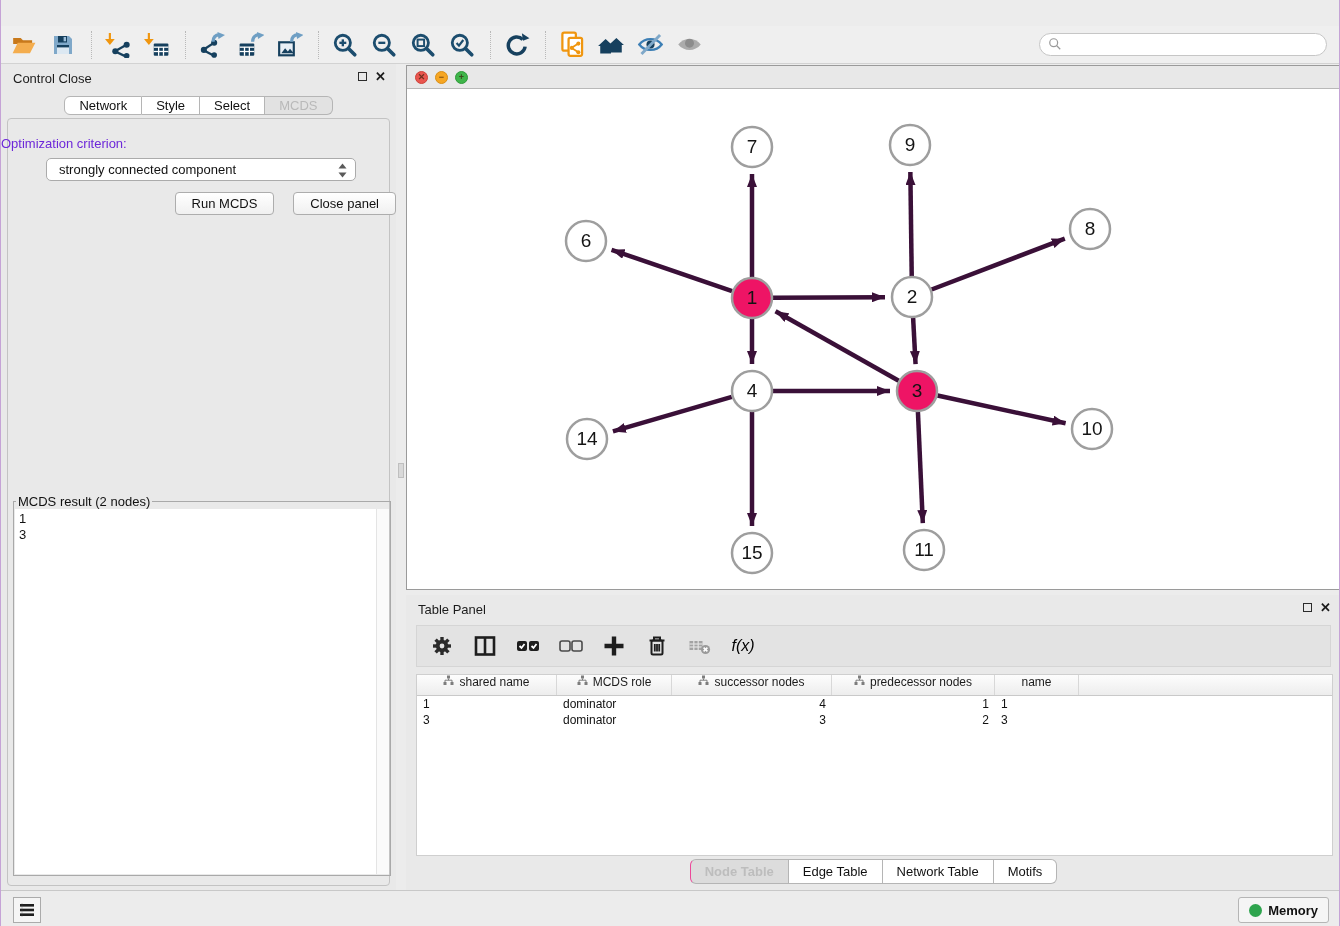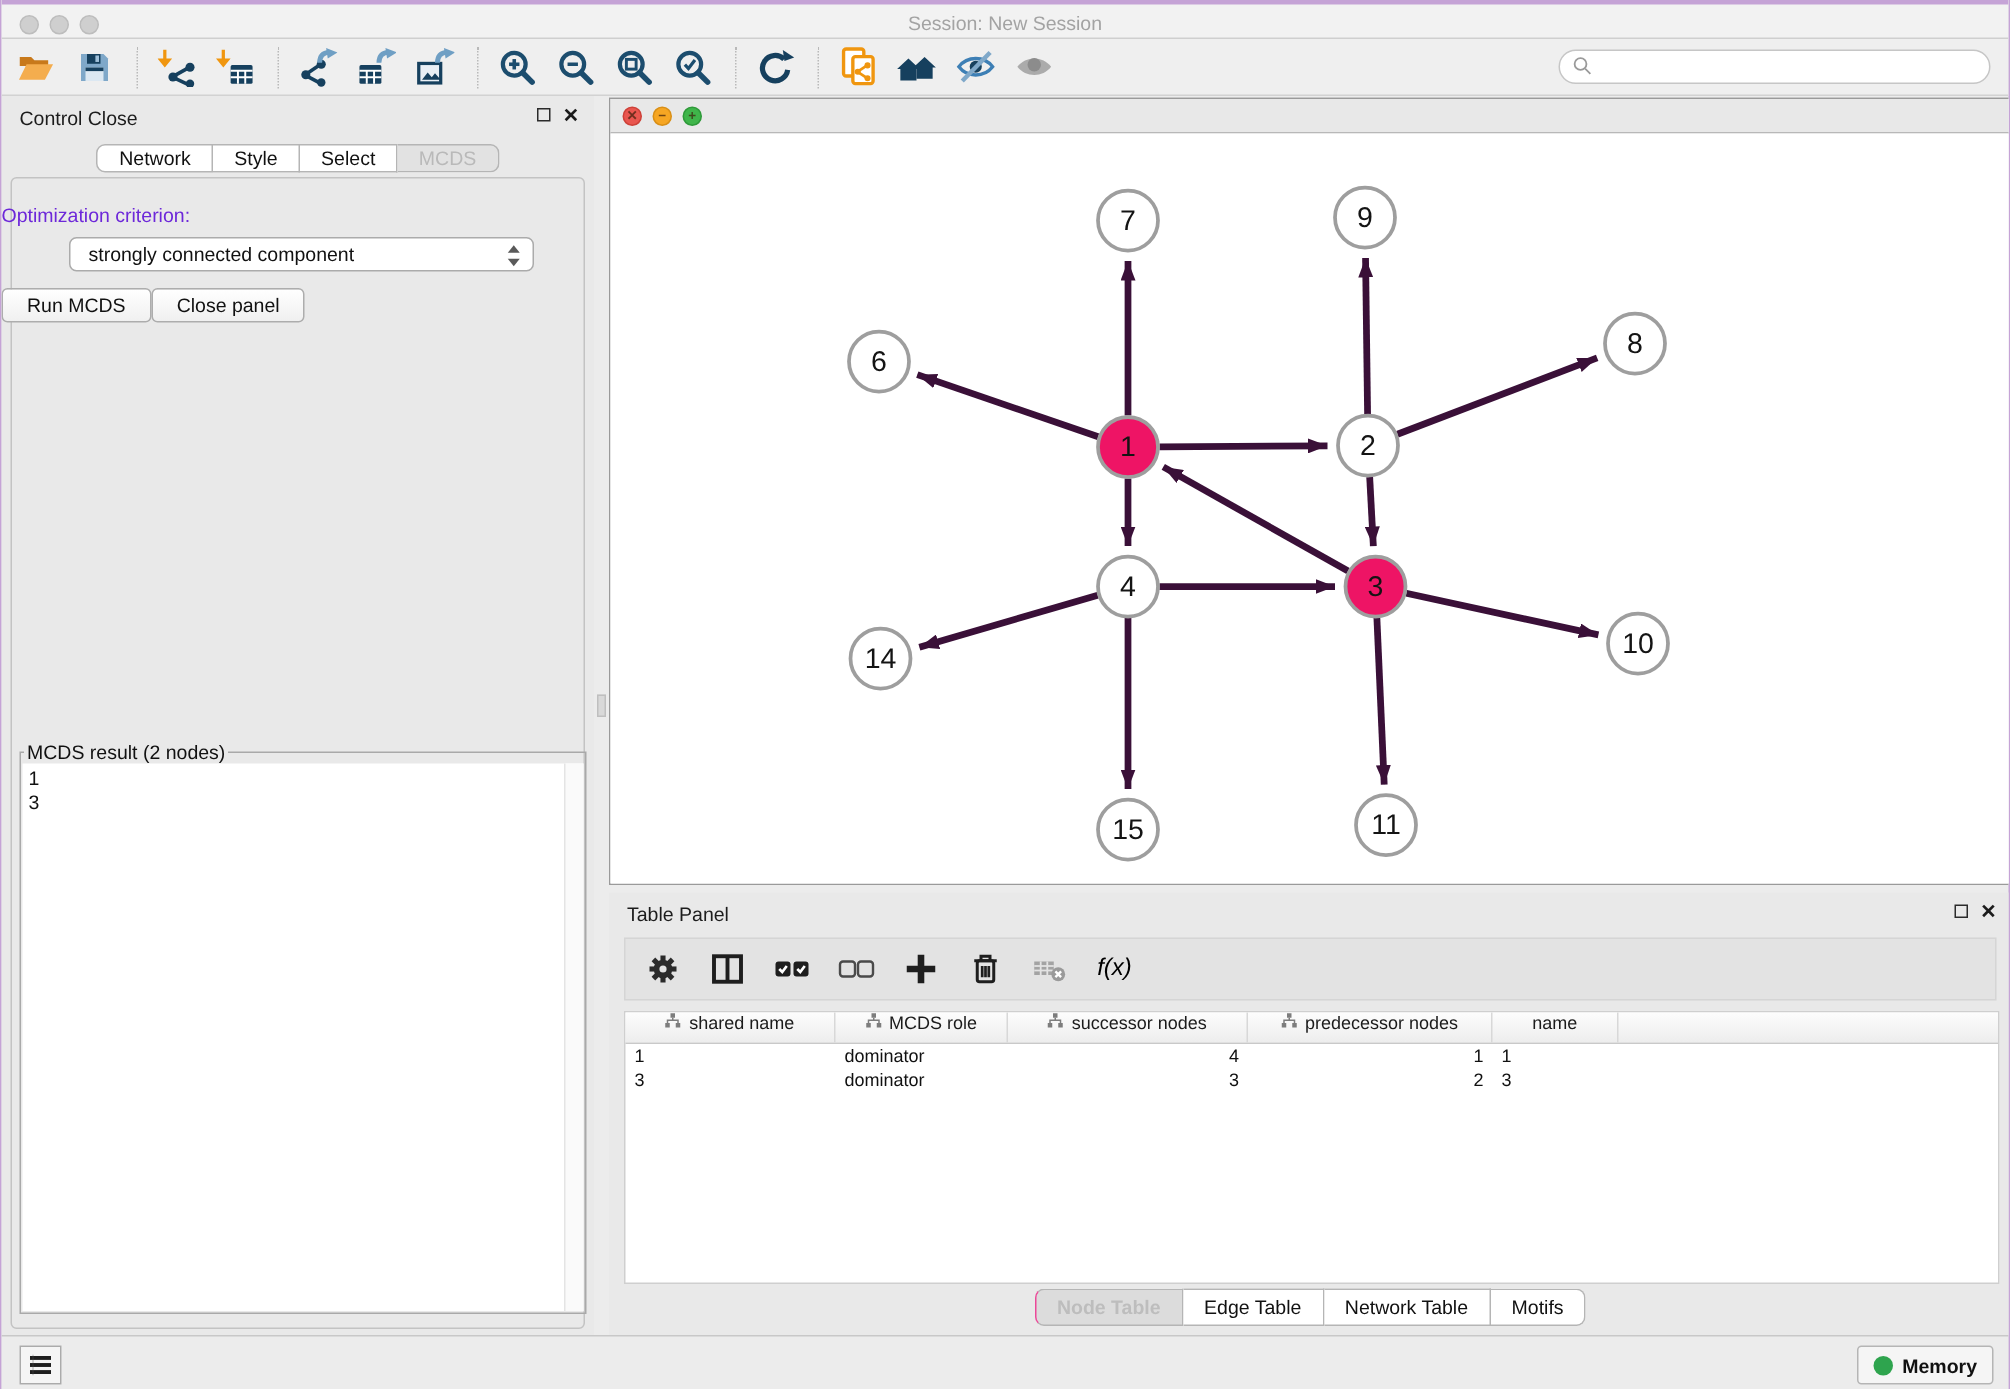--- a/index.html
+++ b/index.html
@@ -32,21 +32,21 @@
   .cp-tab{font-size:13px;padding:1px 14px;background:#fff;border:1px solid #B5B5B5;border-left:none;color:#111;cursor:pointer;}
   .cp-tab:first-child{border-left:1px solid #B5B5B5;border-radius:6px 0 0 6px;}
   .cp-tab:last-child{border-radius:0 6px 6px 0;}
   .cp-tab.active{background:#E2E2E2;color:#B9B9B9;}
   .cp-pane{position:absolute;left:6px;top:54px;width:383px;height:768px;border:1px solid #C3C3C3;border-radius:4px;background:#E9E9E9;box-sizing:border-box;}
   .opt-label{position:absolute;width:100%;text-align:left;top:72px;font-size:13px;color:#6d28d9;}
   .opt-select{position:absolute;left:45px;top:94px;width:310px;height:23px;background:#fff;border:1px solid #ABABAB;
               border-radius:5px;box-sizing:border-box;font-size:13px;color:#111;display:flex;align-items:center;
               padding-left:12px;cursor:pointer;}
   .opt-chevrons{position:absolute;right:7px;top:3px;}
-  .cp-buttons{position:absolute;left:0;top:128px;width:100%;display:flex;justify-content:flex-start;gap:0;}
+  .cp-buttons{position:absolute;left:0;top:128px;width:100%;display:flex;justify-content:flex-end;gap:19px;}
   .btn{font-size:13px;color:#111;background:linear-gradient(#FFFFFF,#F0F0F0);border:1px solid #ADADAD;
        border-radius:4px;padding:3px 16px;cursor:pointer;}
   .mcds-fieldset{position:absolute;left:12px;top:430px;width:378px;height:382px;border:1px solid #A9A9A9;
                  margin:0;padding:0;box-sizing:border-box;}
   .mcds-fieldset legend{font-size:13px;color:#111;margin-left:2px;padding:0 2px;}
   .mcds-box{position:absolute;left:1px;right:1px;top:0px;bottom:1px;background:#fff;}
   .mcds-text{position:absolute;left:4px;top:2px;font-size:13px;line-height:16px;color:#111;white-space:pre-line;}
   .mcds-scroll{position:absolute;right:0;top:0;bottom:0;width:12px;background:#FAFAFA;border-left:1px solid #E4E4E4;}
   
   .v-split-grip{position:absolute;left:397px;top:463px;width:6px;height:15px;background:#D9D9D9;border:1px solid #BFBFBF;box-sizing:border-box;}
@@ -87,28 +87,20 @@
             display:flex;align-items:center;justify-content:center;cursor:pointer;}
   .memory-btn{position:absolute;right:10px;top:6px;height:24px;background:#F5F5F5;border:1px solid #B5B5B5;border-radius:3px;
               display:flex;align-items:center;gap:6px;padding:0 10px;font-size:13px;color:#111;cursor:pointer;font-weight:bold;}
   .mem-dot{width:13px;height:13px;border-radius:50%;background:#2EA44E;}
 </style>
 </head>
 <body>
 
 <div class="app">
 
-  <div class="titlebar">
-    <div class="traffic">
-      <span class="tl-dot"></span>
-      <span class="tl-dot"></span>
-      <span class="tl-dot"></span>
-    </div>
-    <div class="win-title">Session: New Session</div>
-  </div>
 
   <div class="toolbar">
     <span class="tb-btn">
       <svg width="26" height="26" viewBox="0 0 24 24">
           <path d="M2 5.5h7l2 2h8.5v3.5H2z" fill="#C8791B"></path>
           <path d="M1.5 19.5h16l5-9.5H6.2z" fill="#F4AD4E"></path>
         </svg>
     </span>
     <span class="tb-btn">
       <svg width="24" height="24" viewBox="0 0 24 24">

